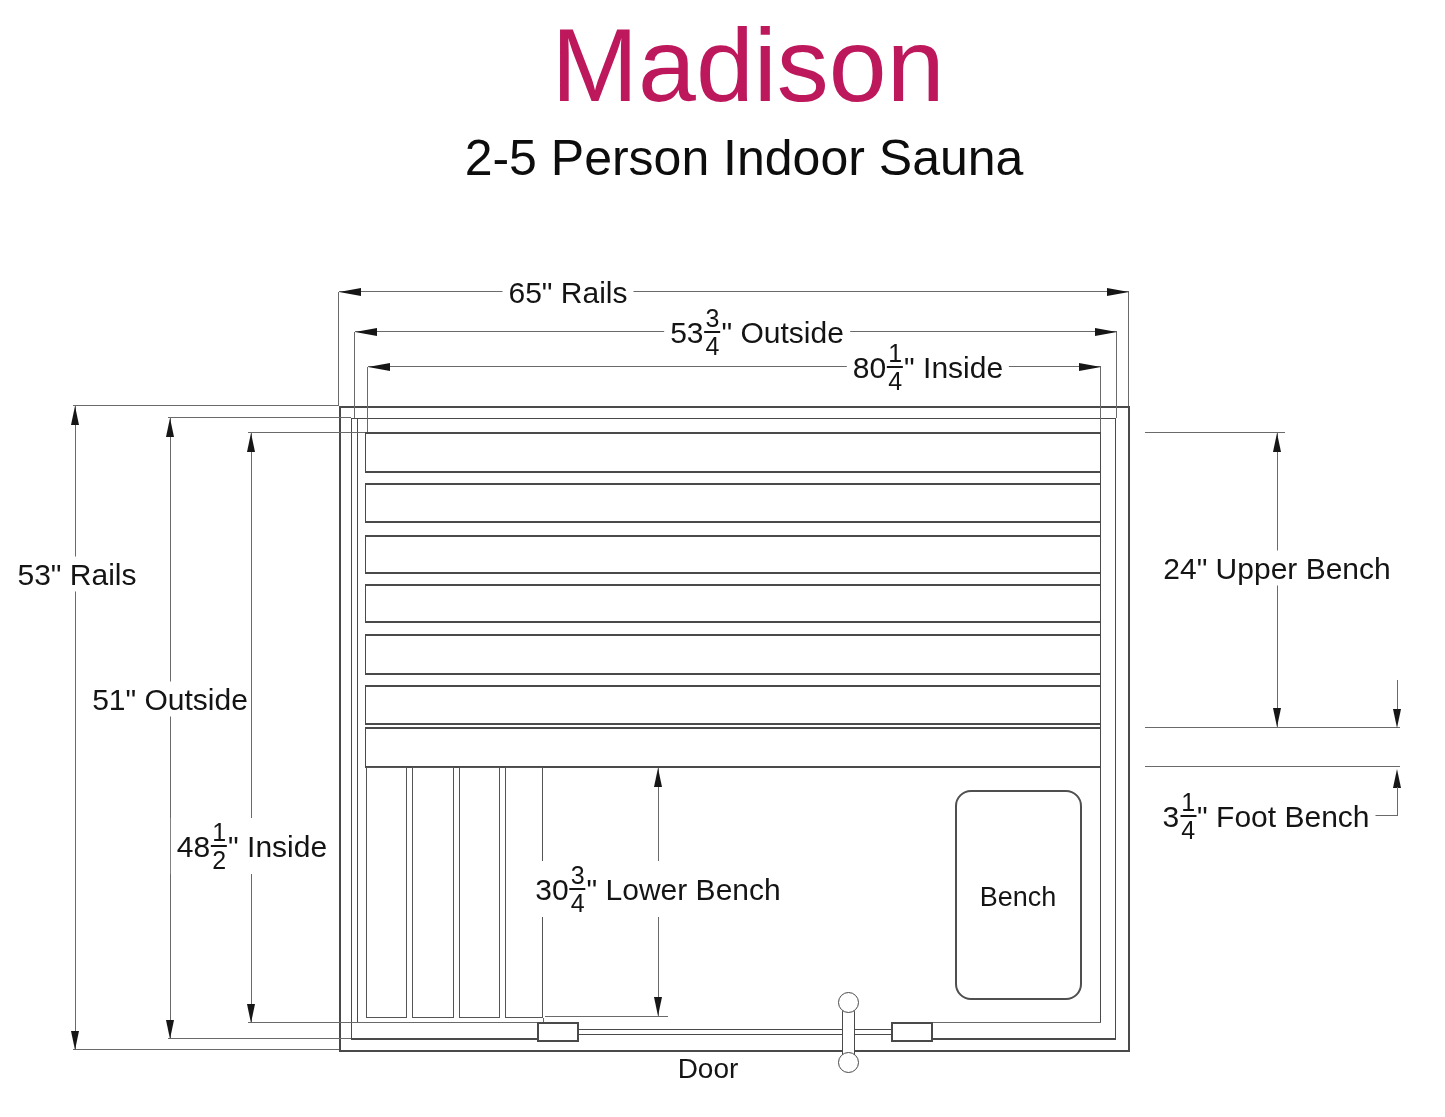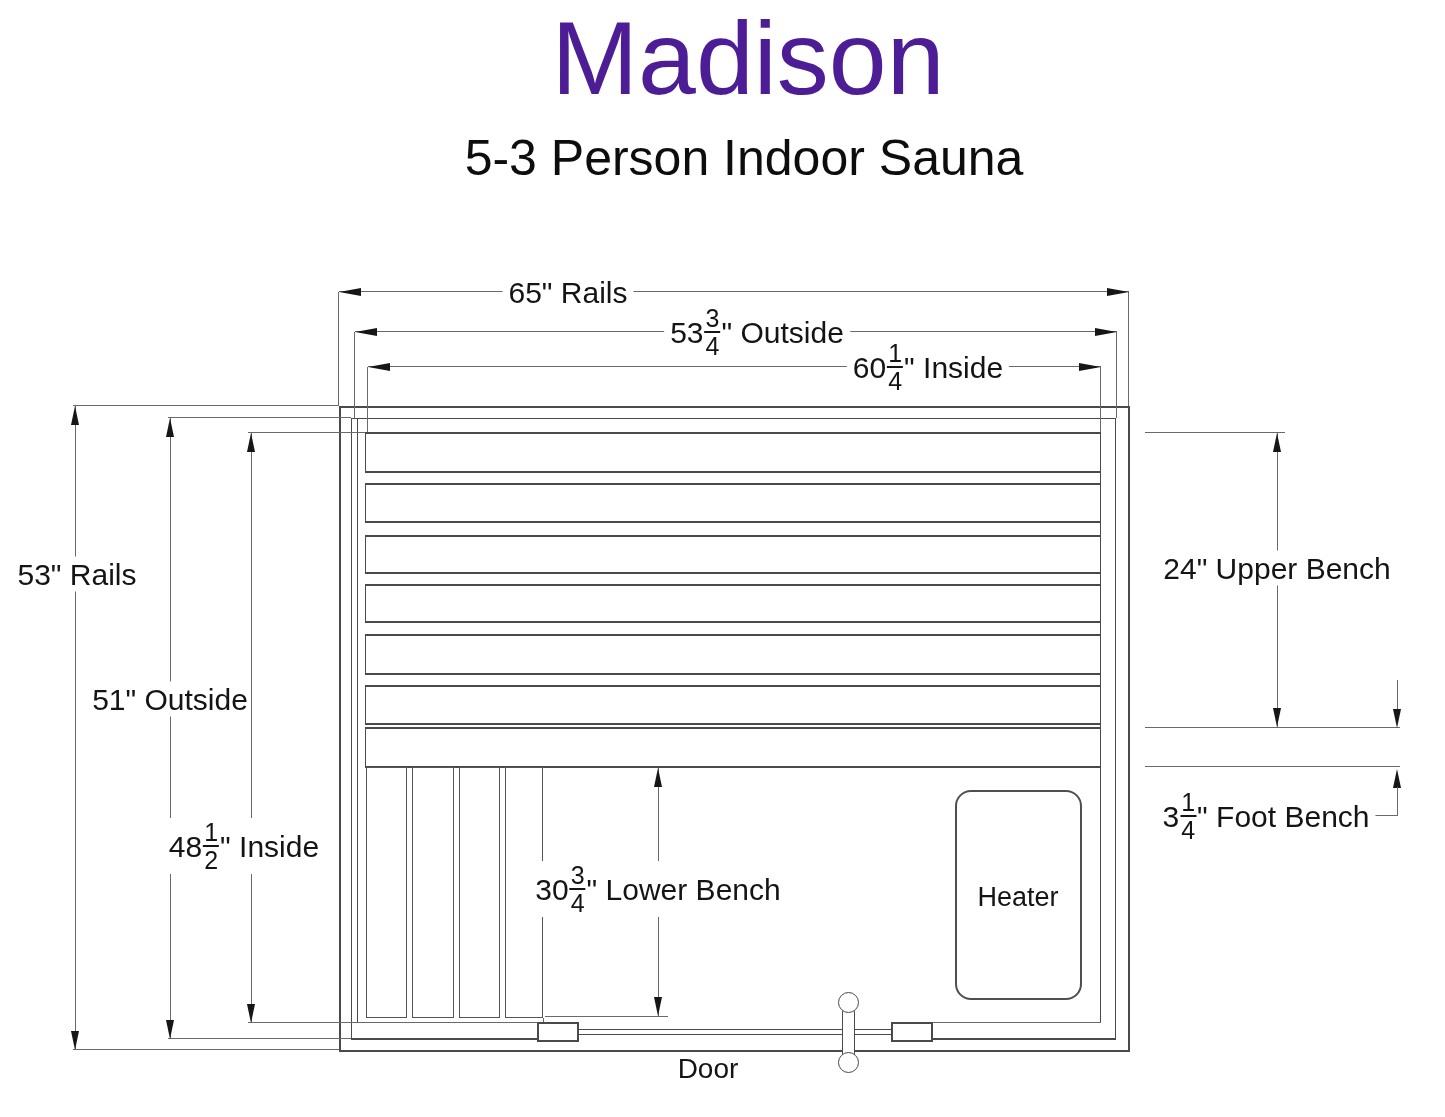--- a/index.html
+++ b/index.html
@@ -19,37 +19,37 @@
   .a-up{border-left:4px solid transparent;border-right:4px solid transparent;border-bottom:19px solid #161616}
   .a-dn{border-left:4px solid transparent;border-right:4px solid transparent;border-top:19px solid #161616}
   .a-lf{border-top:4px solid transparent;border-bottom:4px solid transparent;border-right:22px solid #161616}
   .a-rt{border-top:4px solid transparent;border-bottom:4px solid transparent;border-left:22px solid #161616}
   
   .lbl{position:absolute;transform:translate(-50%,-50%);white-space:nowrap;background:#fff;
        padding:1px 6px;font-size:30px;display:flex;align-items:center;color:#141414;line-height:1.1}
   .frac{display:inline-flex;flex-direction:column;align-items:center;font-size:25px;line-height:1.04;margin:0 1px}
   .frac .n{border-bottom:2px solid #141414;padding:0 1px}
   .fix-lbl{position:absolute;transform:translate(-50%,-50%);white-space:nowrap;font-size:27px;color:#141414}
-  .title{position:absolute;left:748px;top:4px;transform:translateX(-50%);
-         font-size:104px;line-height:1.05;color:#4c1d95}
+  .title{position:absolute;left:748px;top:11px;transform:translateX(-50%);
+         font-size:104px;line-height:1.05;color:#be185d}
   .subtitle{position:absolute;left:744px;top:131px;transform:translateX(-50%);
             font-size:50px;line-height:1.1;color:#0d0d0d}
   .heater{position:absolute;box-sizing:border-box;border:2px solid #4f4f4f;border-radius:16px;background:#fff}
   .jamb{position:absolute;box-sizing:border-box;border:2px solid #4a4a4a;background:#fff}
   .slab{position:absolute;box-sizing:border-box;background:#fff;
         border-top:1px solid #4a4a4a;border-bottom:1px solid #4a4a4a}
   .handle{position:absolute;box-sizing:border-box;border:1.5px solid #4a4a4a;background:#fff}
 </style>
 </head>
 <body>
 
 <div class="page">
 
   <div class="title">Madison</div>
-  <div class="subtitle">5-3 Person Indoor Sauna</div>
+  <div class="subtitle">2-5 Person Indoor Sauna</div>
 
   <div class="wallbox" style="left:339px;top:406px;width:791px;height:646px;border-width:2px"></div>
   <div class="wallbox" style="left:351px;top:418px;width:765px;height:622px;border-width:1.5px;border-bottom:none"></div>
   <div class="wallbox" style="left:357px;top:419px;width:744px;height:604px;border-width:1px;border-top:none;border-bottom:none"></div>
 
   <div class="hl" style="left:357px;top:1022px;width:180px"></div>
   <div class="hl" style="left:932px;top:1022px;width:169px"></div>
   <div class="hl" style="left:351px;top:1038px;width:186px;height:1.5px;background:#4a4a4a"></div>
   <div class="hl" style="left:932px;top:1038px;width:184px;height:1.5px;background:#4a4a4a"></div>
 
@@ -66,21 +66,21 @@
 
   <div>
     <div class="board" style="left:366px;top:767px;width:41px;height:251px"></div>
     <div class="board" style="left:412px;top:767px;width:42px;height:251px"></div>
     <div class="board" style="left:459px;top:767px;width:41px;height:251px"></div>
     <div class="board" style="left:505px;top:767px;width:38px;height:251px"></div>
     <div class="vl" style="left:543px;top:1018px;height:5px"></div>
   </div>
 
   <div class="heater" style="left:955px;top:790px;width:127px;height:210px"></div>
-  <div class="fix-lbl" style="left:1018px;top:897px">Heater</div>
+  <div class="fix-lbl" style="left:1018px;top:897px">Bench</div>
 
   <div>
     <div class="jamb" style="left:537px;top:1022px;width:42px;height:20px"></div>
     <div class="jamb" style="left:891px;top:1022px;width:42px;height:20px"></div>
     <div class="slab" style="left:579px;top:1029px;width:312px;height:6px"></div>
     <div class="handle" style="left:842px;top:1010px;width:13px;height:46px;border-radius:2px"></div>
     <div class="handle" style="left:838px;top:992px;width:21px;height:21px;border-radius:50%"></div>
     <div class="handle" style="left:838px;top:1052px;width:21px;height:21px;border-radius:50%"></div>
   </div>
   <div class="fix-lbl" style="left:708px;top:1069px;font-size:28px">Door</div>
@@ -112,21 +112,21 @@
     </div>
   </div>
 
   <div>
     <div class="hl" style="left:368px;top:366px;width:733px"></div>
     <div class="vl" style="left:367px;top:367px;height:65px"></div>
     <div class="vl" style="left:1100px;top:367px;height:65px"></div>
     <div class="arr a-lf" style="left:368px;top:362.5px"></div>
     <div class="arr a-rt" style="left:1079px;top:362.5px"></div>
     <div class="lbl" style="left:928px;top:367px">
-      <span>60</span>
+      <span>80</span>
         <span class="frac">
           <span class="n">1</span>
           <span class="d">4</span>
         </span>
         <span>" Inside</span>
     </div>
   </div>
 
   <div>
     <div class="hl" style="left:73px;top:405px;width:266px"></div>
@@ -149,21 +149,21 @@
       <span>51" Outside</span>
     </div>
   </div>
 
   <div>
     <div class="hl" style="left:248px;top:432px;width:117px"></div>
     <div class="hl" style="left:248px;top:1022px;width:109px"></div>
     <div class="vl" style="left:250.5px;top:433px;height:590px"></div>
     <div class="arr a-up" style="left:247px;top:433px"></div>
     <div class="arr a-dn" style="left:247px;top:1004px"></div>
-    <div class="lbl" style="left:244px;top:846px">
+    <div class="lbl" style="left:252px;top:846px">
       <span>48</span>
         <span class="frac">
           <span class="n">1</span>
           <span class="d">2</span>
         </span>
         <span>" Inside</span>
     </div>
   </div>
 
   <div>

